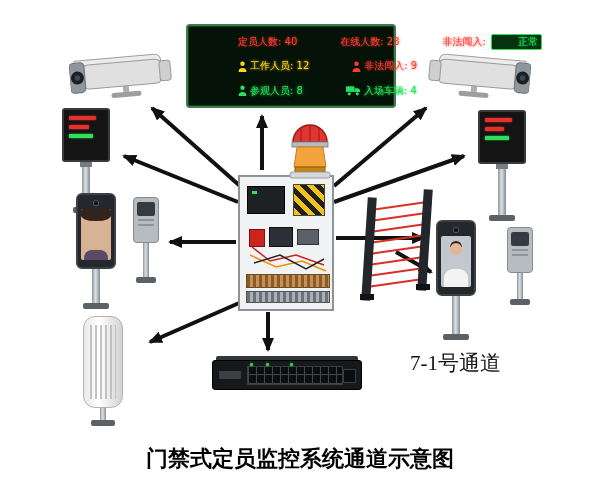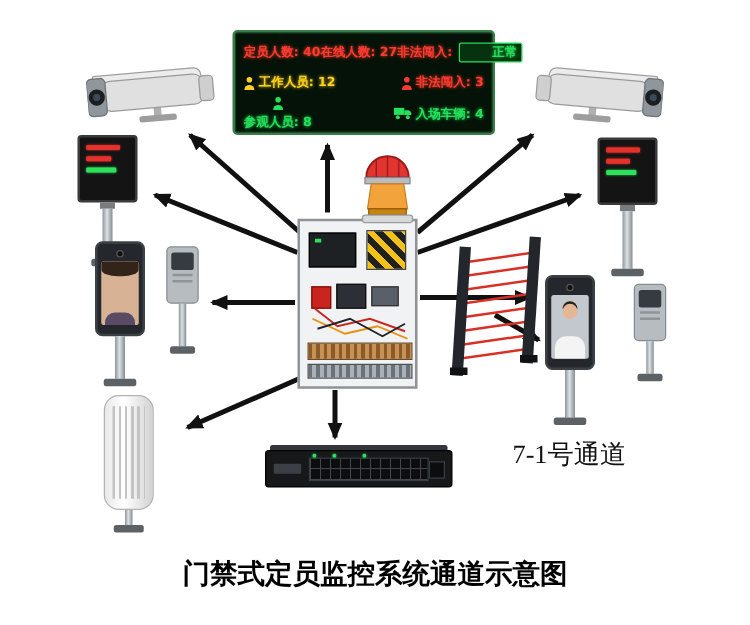--- a/index.html
+++ b/index.html
@@ -7,22 +7,22 @@
        font-family:"DejaVu Sans","Liberation Sans",sans-serif;}
   .abs{position:absolute;}
   
   #arrow-layer{position:absolute;left:0;top:0;z-index:1;pointer-events:none;}
   .dev{position:absolute;z-index:2;}
   
   .led-board{left:186px;top:24px;width:210px;height:84px;background:#041207;
              border:2px solid #3a7d46;box-shadow:0 0 0 1px #123a1c inset;border-radius:4px;
              padding:4px 7px;box-sizing:border-box;display:flex;flex-direction:column;justify-content:space-between;}
   .led-row{display:flex;justify-content:space-between;align-items:center;height:23px;}
-  .lcell{font-size:10px;font-weight:bold;white-space:nowrap;display:flex;align-items:center;gap:3px;
-         text-shadow:0 0 3px currentColor;}
+  .lcell{font-size:10px;font-weight:normal;white-space:nowrap;display:flex;align-items:center;gap:3px;
+         text-shadow:0 0 3px currentColor;margin-left:43px;}
   .badge{border:1px solid currentColor;padding:0 3px;margin-left:2px;background:#06320f;border-radius:2px;}
   .picon{width:9px;height:11px;fill:currentColor;flex:0 0 auto;}
   .ticon{width:15px;height:11px;fill:currentColor;flex:0 0 auto;}
   
   .camera-left{left:70px;top:48px;transform:rotate(-5deg);}
   .camera-right{left:422px;top:48px;transform:scaleX(-1) rotate(-5deg);}
   
   .pole-unit{display:flex;flex-direction:column;align-items:center;}
   .ledpole-left{left:62px;top:108px;width:48px;}
   .ledpole-right{left:478px;top:110px;width:48px;}
@@ -115,44 +115,44 @@
     <line x1="336" y1="238" x2="424" y2="238"></line>
     <line x1="396" y1="252" x2="431" y2="272"></line>
     <line x1="246" y1="300" x2="150" y2="342"></line>
     <line x1="268" y1="312" x2="268" y2="350"></line>
   </g>
 </svg>
 
 <div class="dev led-board">
   <div class="led-row">
     <span class="lcell" style="color: rgb(255, 59, 48);">定员人数: 40</span>
-    <span class="lcell" style="color: rgb(255, 59, 48);">在线人数: 27</span>
+    <span class="lcell" style="color: rgb(255, 59, 48);">在线人数: 23</span>
     <span class="lcell">
       <span style="color: rgb(255, 59, 48);">非法闯入:</span>
       <span class="badge" style="color: rgb(37, 224, 90); padding-left: 26px;">正常</span>
     </span>
   </div>
   <div class="led-row">
     <span class="lcell" style="color: rgb(255, 210, 31);">
       <svg class="picon" viewBox="0 0 10 12">
         <circle cx="5" cy="3" r="2.5"></circle>
           <path d="M0.6,12 a4.4,4.4 0 0 1 8.8,0 z"></path>
         </svg>
       <span>工作人员: 12</span>
     </span>
     <span class="lcell" style="color: rgb(255, 59, 48);">
       <svg class="picon" viewBox="0 0 10 12">
         <circle cx="5" cy="3" r="2.5"></circle>
           <path d="M0.6,12 a4.4,4.4 0 0 1 8.8,0 z"></path>
         </svg>
-      <span>非法闯入: 3</span>
+      <span>非法闯入: 9</span>
     </span>
   </div>
   <div class="led-row">
-    <span class="lcell" style="color: rgb(37, 224, 90); flex-direction: column;">
+    <span class="lcell" style="color: rgb(37, 224, 90);">
       <svg class="picon" viewBox="0 0 10 12">
         <circle cx="5" cy="3" r="2.5"></circle>
           <path d="M0.6,12 a4.4,4.4 0 0 1 8.8,0 z"></path>
         </svg>
       <span>参观人员: 8</span>
     </span>
     <span class="lcell" style="color: rgb(37, 224, 90);">
       <svg class="ticon" viewBox="0 0 16 11">
         <rect x="0" y="1" width="9" height="6"></rect>
           <path d="M9,3 h4 l2,2 v2 h-6 z"></path>

